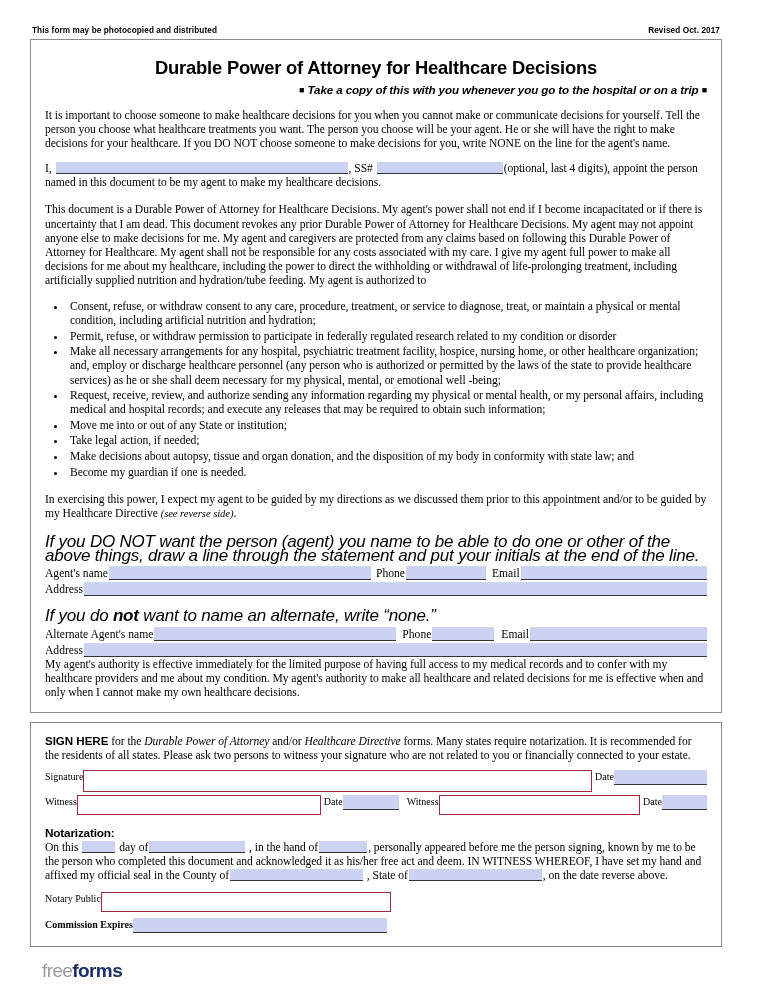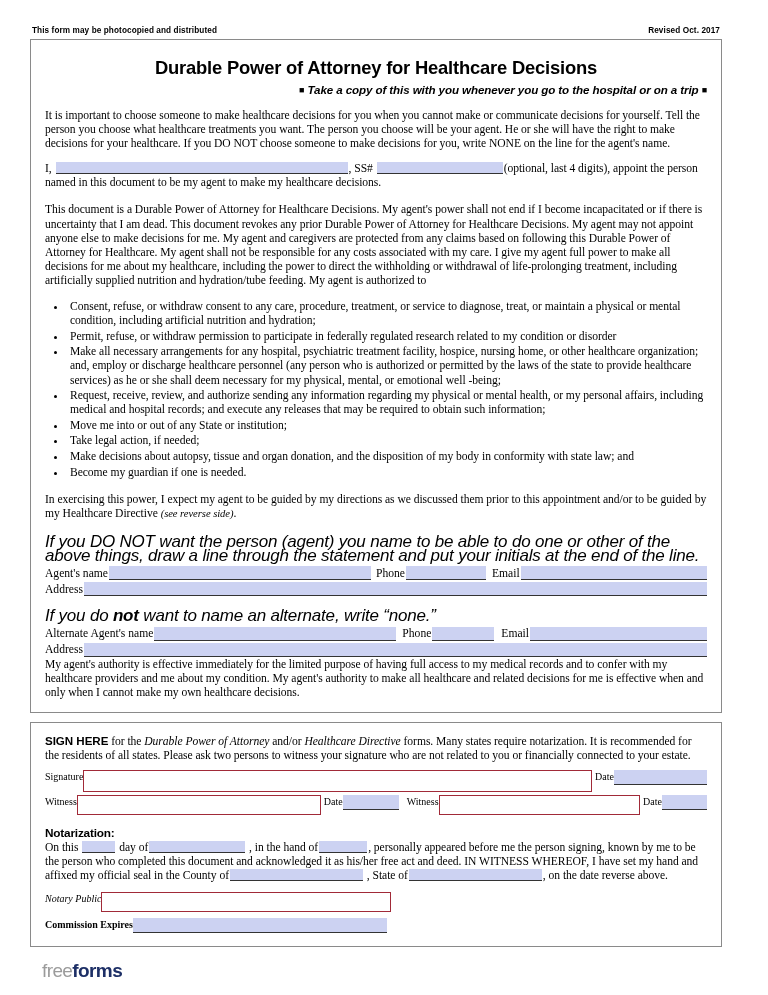--- a/index.html
+++ b/index.html
@@ -66,21 +66,21 @@
   .ital-note.one { margin: 14px 0 1px 0; }
   .ital-note b { font-weight: bold; }
 
   .sect-head {
     font-family: "Liberation Sans", sans-serif;
     font-weight: bold; font-size: 11.8px;
     margin: 13px 0 1px 0; letter-spacing: -.2px;
   }
 
   
-  .frow { display: flex; align-items: center; font-size: 11.6px; margin-top: 2px; }
+  .frow { display: flex; align-items: flex-end; font-size: 11.6px; margin-top: 2px; }
   .frow .lbl { white-space: nowrap; padding-right: 1px; line-height: 13px; }
   .fld {
     background: #ccd2f2;
     border-bottom: 1px solid #333;
     height: 14px;
     position: relative;
     top: 0;
   }
   .grow { flex: 1 1 auto; }
 
@@ -221,25 +221,25 @@
       <span class="lbl" style="padding-left:3px;">Date</span>
       <span class="datefld" style="width:45px;"></span>
     </div>
 
     <div class="sect-head" style="margin-top:11px;">Notarization:</div>
 
     <p class="para" style="margin-top:0;">
       <span>On this</span>
       <span class="inline-fld" style="width:33px;"></span>
       <span>day of</span><span class="inline-fld" style="width:96px;"></span>
-      <span>, in the hand of</span><span class="inline-fld" style="width:48px;"></span><span>, personally appeared before me the person signing, known by me to be the person who completed this document and acknowledged it as his/her free act and deed.  IN WITNESS WHEREOF,  I have set my hand and affixed my official seal in the County of</span><span class="inline-fld" style="width:133px;"></span>
+      <span>, in the hand of</span><span class="inline-fld" style="width:48px;"></span><span>, personally appeared before me the person signing, known by me to be the person who completed this document and acknowledged it as his/her free act and deem.  IN WITNESS WHEREOF,  I have set my hand and affixed my official seal in the County of</span><span class="inline-fld" style="width:133px;"></span>
       <span>, State of</span><span class="inline-fld" style="width:133px;"></span><span>, on the date reverse above.</span>
     </p>
 
-    <div class="sig-row" style="margin-top:9px;font-style:italic;">
+    <div class="sig-row" style="margin-top:9px;">
       <span class="lbl">Notary Public</span>
       <span class="redbox" style="width:290px;"></span>
     </div>
 
     <div class="sig-row" style="margin-top:6px;font-weight:bold;">
       <span class="lbl">Commission Expires</span>
       <span class="datefld" style="width:254px;"></span>
     </div>
 
   </div>

